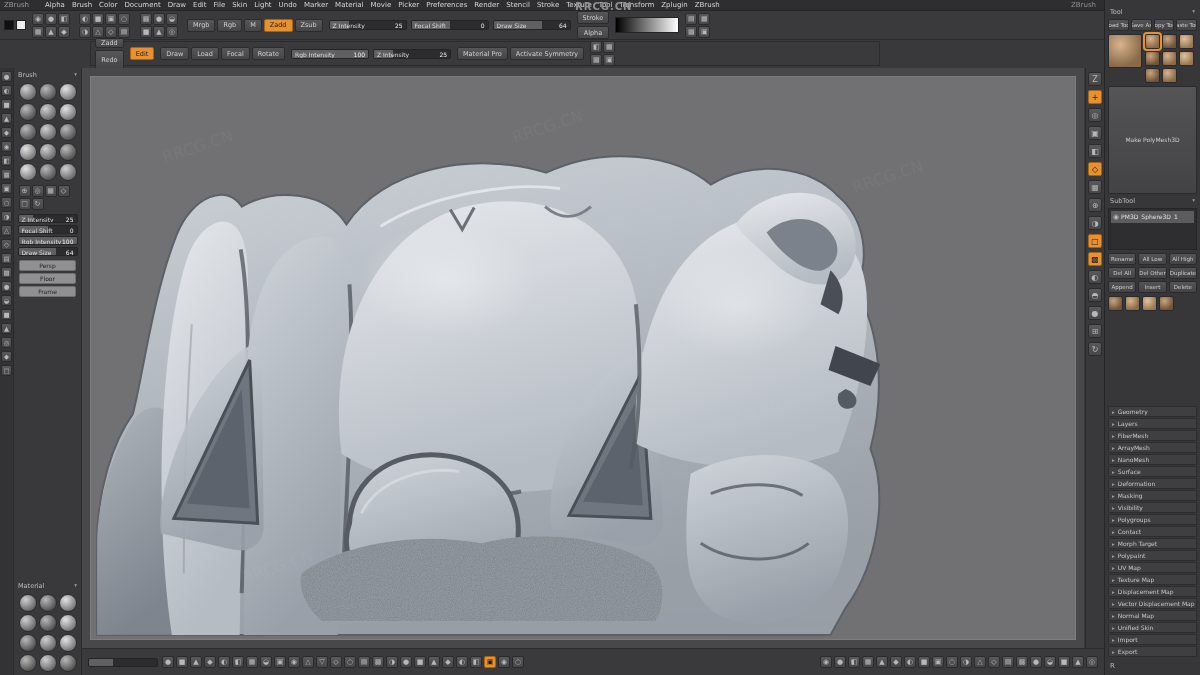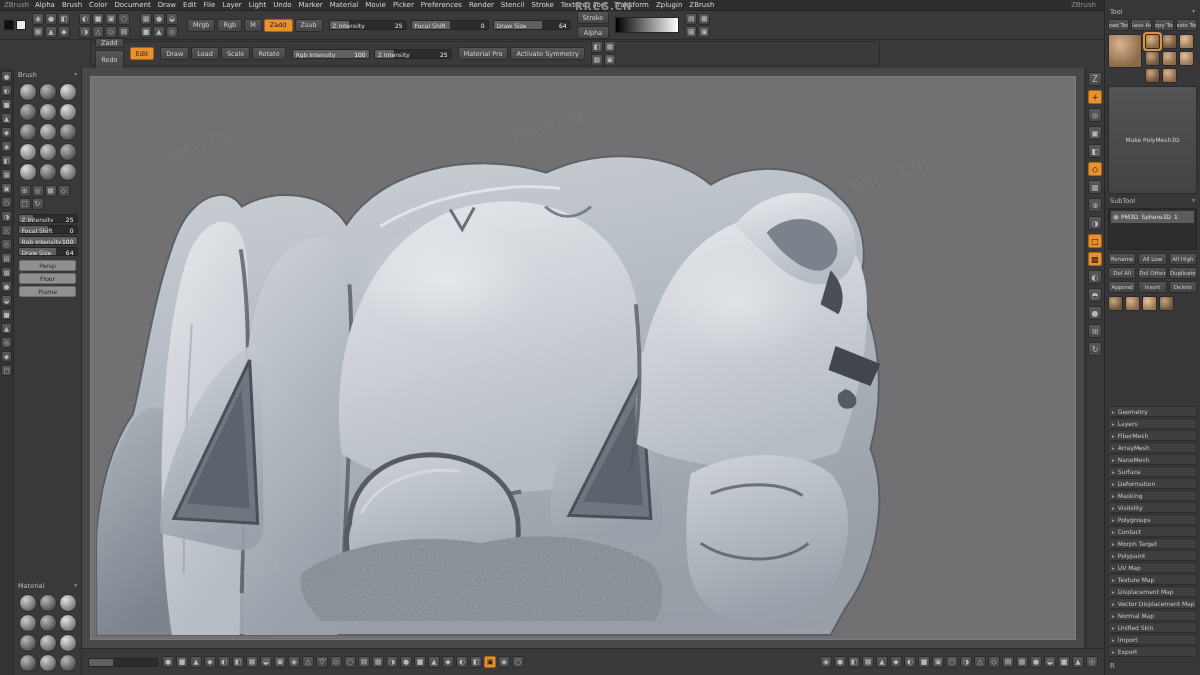--- a/index.html
+++ b/index.html
@@ -1,21 +1,21 @@
 <!DOCTYPE html>
 <html><head>
 <meta charset="utf-8">
 <style>
   *{margin:0;padding:0;box-sizing:border-box;}
   html,body{width:1200px;height:675px;overflow:hidden;}
   body{background:#2c2c2e;font-family:"DejaVu Sans",sans-serif;}
   .app{position:relative;width:1200px;height:675px;background:#39393b;color:#c9c9c9;--accent:#e8922f;}
 
   
-  .menubar{position:absolute;left:0;top:0;width:1104px;height:11px;background:#2e2e30;border-bottom:1px solid #242426;display:flex;align-items:center;gap:6px;padding:4px 4px;font-size:7px;z-index:6;}
+  .menubar{position:absolute;left:0;top:0;width:1104px;height:11px;background:#2e2e30;border-bottom:1px solid #242426;display:flex;align-items:center;gap:16px;padding:4px 4px;font-size:7px;z-index:6;}
   .win-title{color:#9a9a9a;white-space:nowrap;}
   .menus{display:flex;gap:7px;flex:1;}
   .menu-item{color:#d6d6d6;white-space:nowrap;cursor:default;}
   .menubar-right{color:#8f8f8f;padding-right:4px;}
   .watermark-top{position:absolute;left:575px;top:1px;font-size:10px;font-weight:bold;color:#8f8f8f;letter-spacing:1px;z-index:9;}
 
   
   .shelf-row{position:absolute;background:#3a3a3c;border-bottom:1px solid #2a2a2c;display:flex;align-items:center;gap:6px;padding:2px 4px;}
   .row1{left:0;top:11px;width:1104px;height:29px;}
   .row2{left:90px;top:41px;width:790px;height:25px;border:1px solid #2c2c2e;}
@@ -101,21 +101,21 @@
     <span class="win-title">ZBrush</span>
     <div class="menus">
 
     <span class="menu-item">Alpha</span>
         <span class="menu-item">Brush</span>
         <span class="menu-item">Color</span>
         <span class="menu-item">Document</span>
         <span class="menu-item">Draw</span>
         <span class="menu-item">Edit</span>
         <span class="menu-item">File</span>
-        <span class="menu-item">Layer</span>
+        <span class="menu-item">Skin</span>
         <span class="menu-item">Light</span>
         <span class="menu-item">Undo</span>
         <span class="menu-item">Marker</span>
         <span class="menu-item">Material</span>
         <span class="menu-item">Movie</span>
         <span class="menu-item">Picker</span>
         <span class="menu-item">Preferences</span>
         <span class="menu-item">Render</span>
         <span class="menu-item">Stencil</span>
         <span class="menu-item">Stroke</span>
@@ -209,21 +209,21 @@
     <div class="btn-col">
 
     <button class="shelf-btn" style="height:10px;">Zadd</button>
         <button class="shelf-btn" style="height:20px;">Redo</button>
       </div>
     <button class="shelf-btn active">Edit</button>
     <div class="btn-group">
 
     <button class="shelf-btn">Draw</button>
         <button class="shelf-btn">Load</button>
-        <button class="shelf-btn">Scale</button>
+        <button class="shelf-btn">Focal</button>
         <button class="shelf-btn">Rotate</button>
       </div>
     <div class="slider-group">
 
     <div class="slider">
           <span class="sfill" style="width: 100%;"></span>
           <span class="slabel">Rgb Intensity</span>
           <span class="sval">100</span>
         </div>
         <div class="slider">

